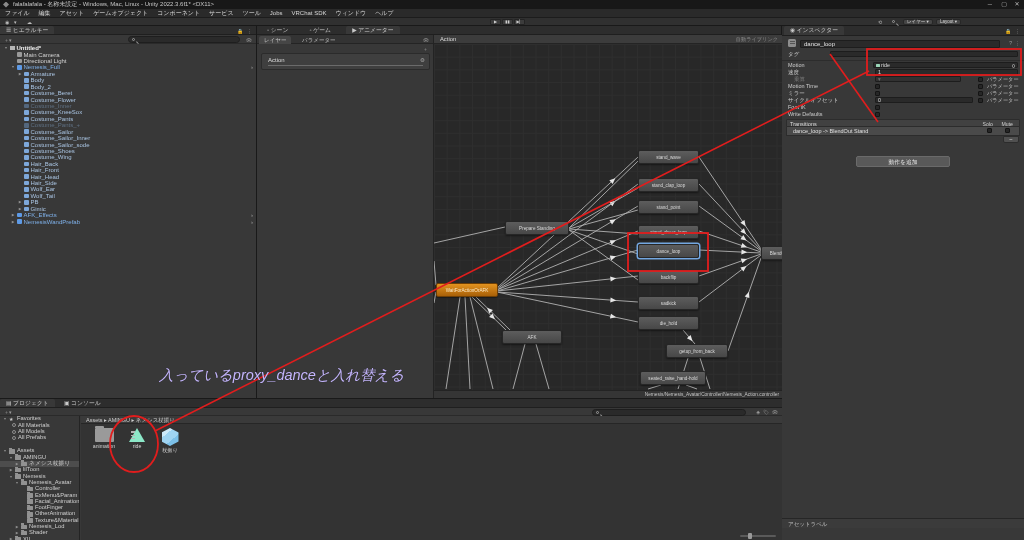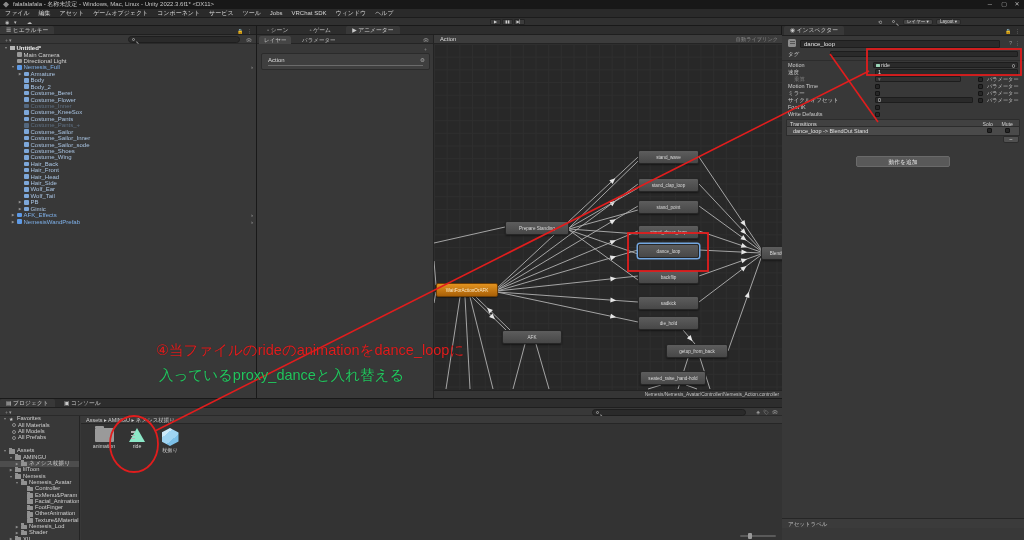--- a/index.html
+++ b/index.html
@@ -659,15 +659,14 @@
     </div>
   </div>
 
   <svg class="annot" width="1024" height="540" viewBox="0 0 1024 540">
     <line id="an-line1" x1="155" y1="431" x2="869" y2="71" stroke-width="1.6" stroke="#e11d1d"></line>
     <line id="an-line2" x1="830" y1="54" x2="878" y2="122" stroke-width="1.6" stroke="#e11d1d"></line>
     <rect id="an-rect1" x="867" y="49" width="154" height="26" fill="none" stroke-width="1.8" stroke="#e11d1d"></rect>
     <rect id="an-rect2" x="628" y="233" width="80" height="38" fill="none" stroke-width="1.8" stroke="#e11d1d"></rect>
     <ellipse id="an-circ" cx="134" cy="444" rx="24" ry="28" fill="none" stroke-width="1.8" stroke="#e11d1d"></ellipse>
   </svg>
-  <div class="annot-text" id="step4a" style="color: rgb(225, 29, 29);">④当ファイルのrideのanimationをdance_loopに</div>
-  <div class="annot-text" id="step4b" style="color: #22c55e;">入っているproxy_danceと入れ替える</div>
+  <div class="annot-text" id="step4b" style="color: #c4b5fd; font-style: italic;">入っているproxy_danceと入れ替える</div>
 </div>
 
 </body></html>

